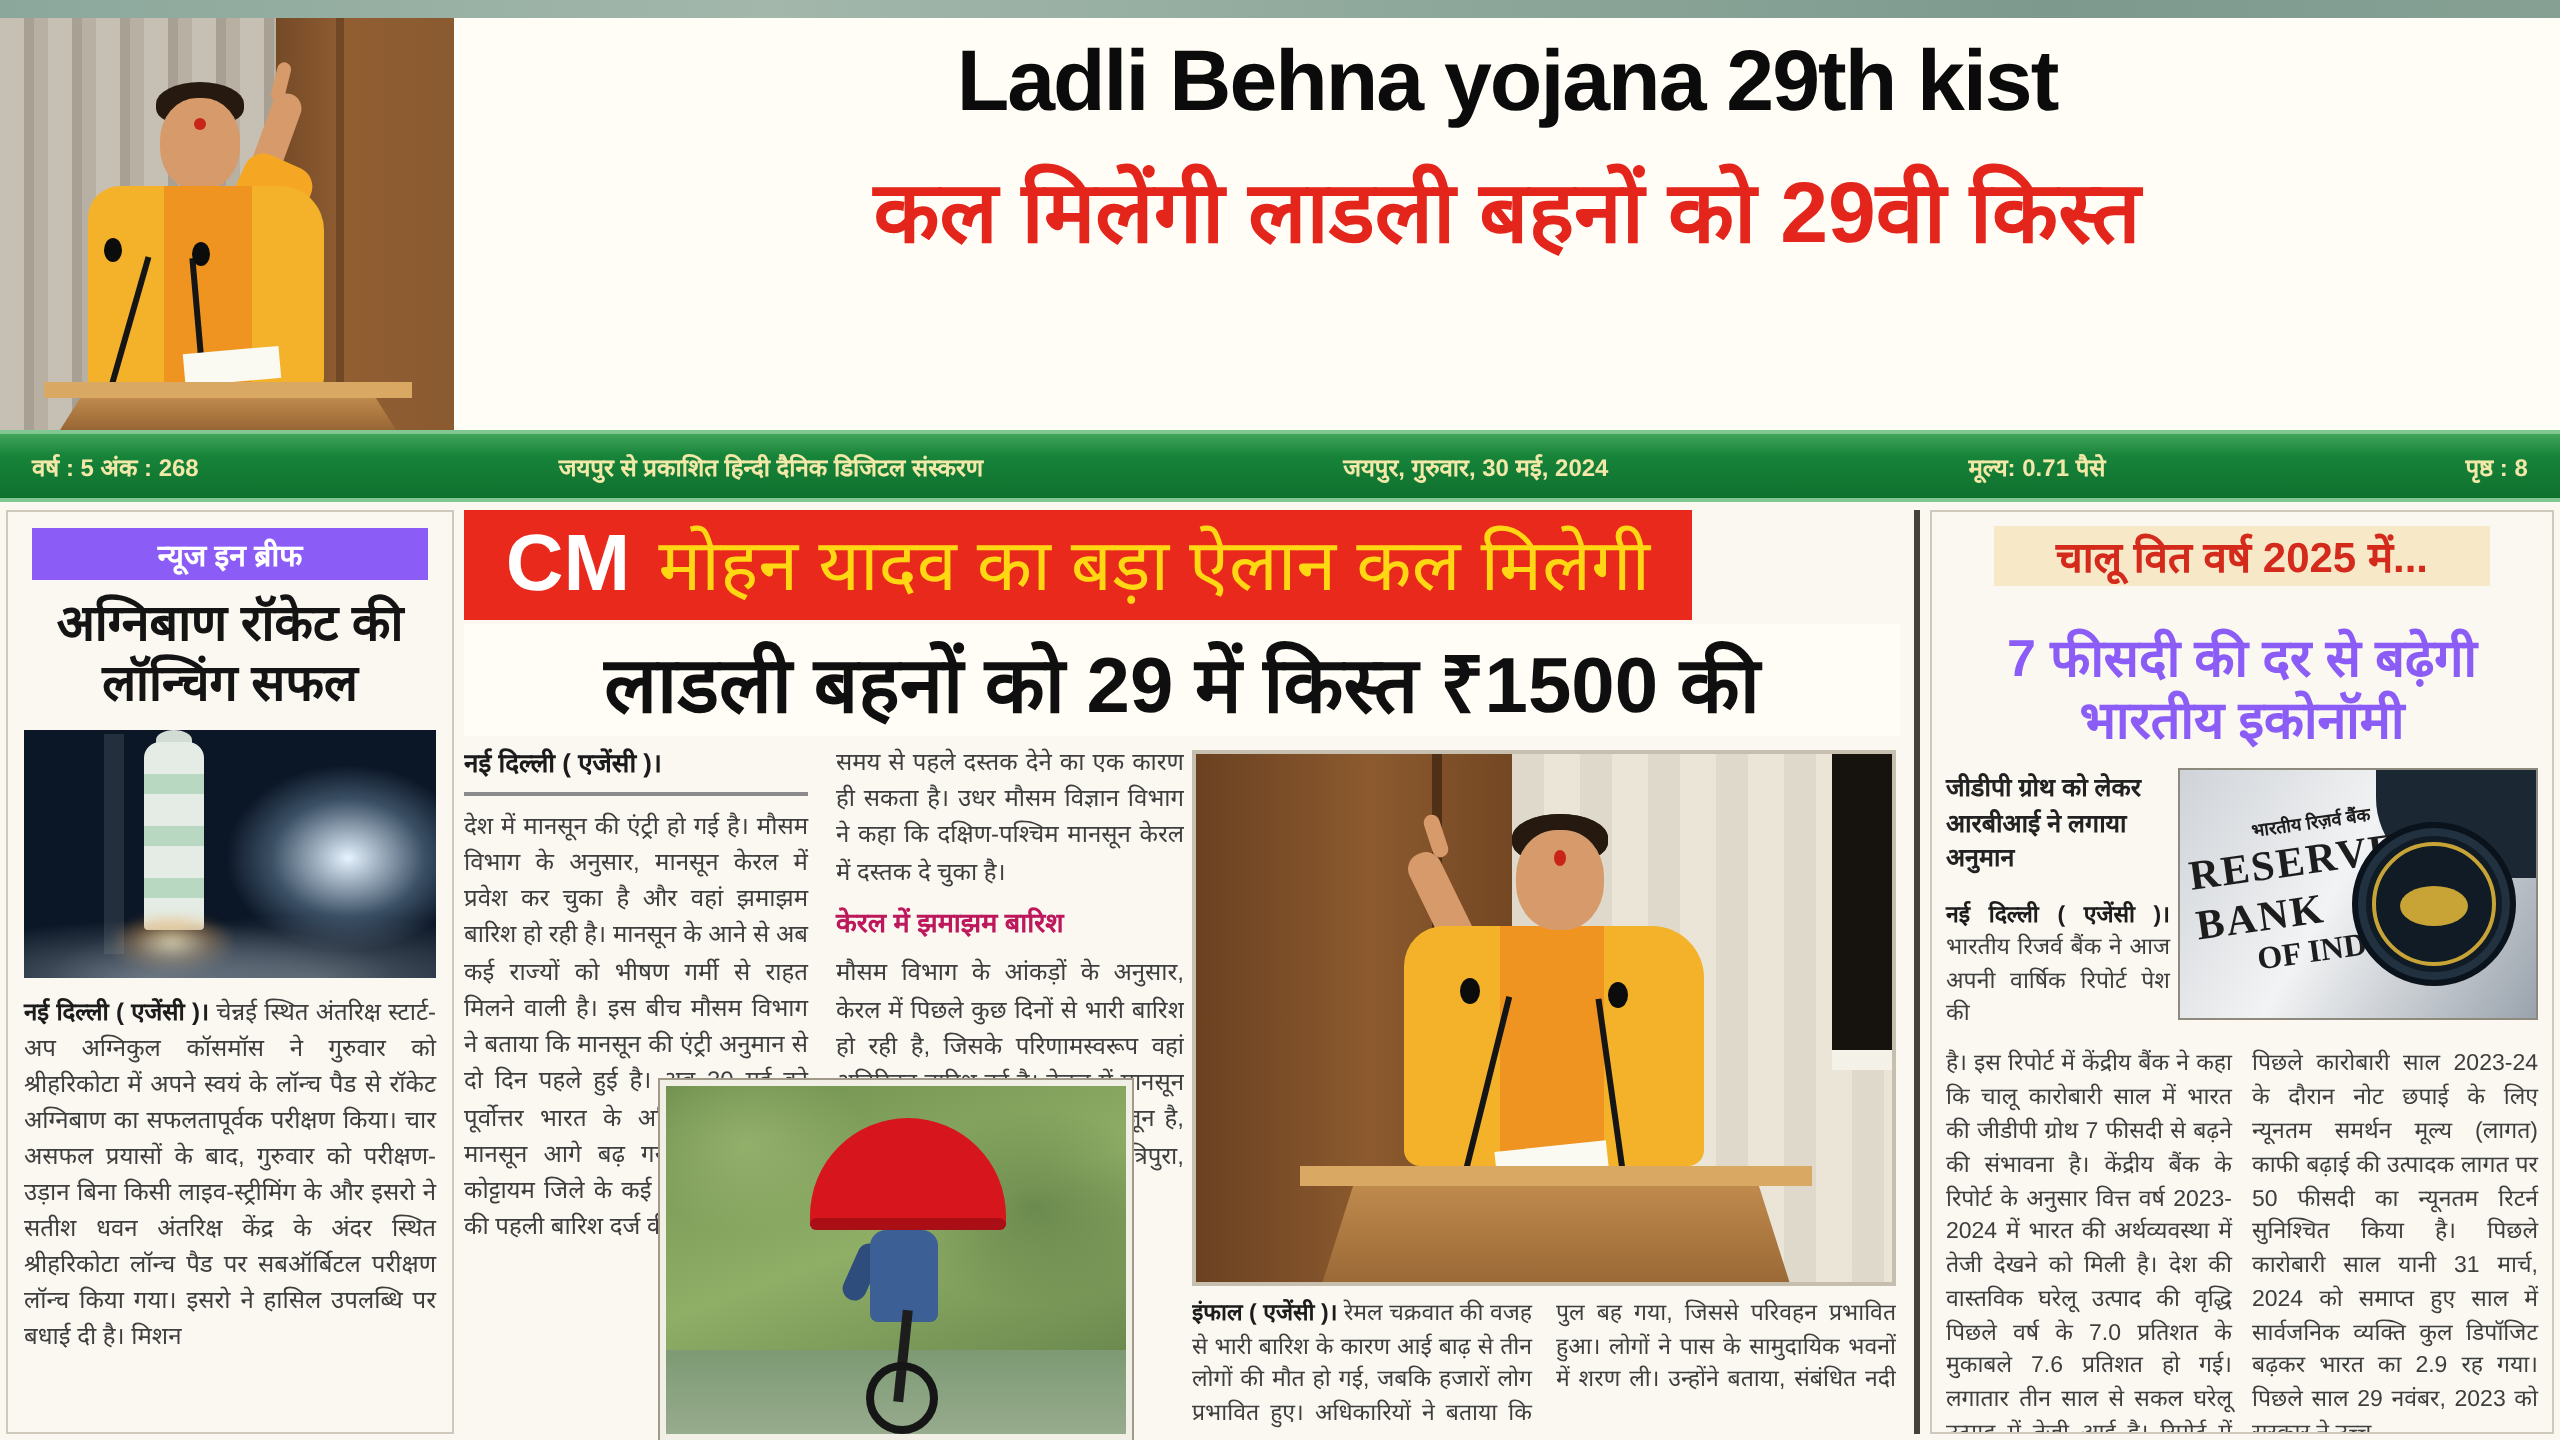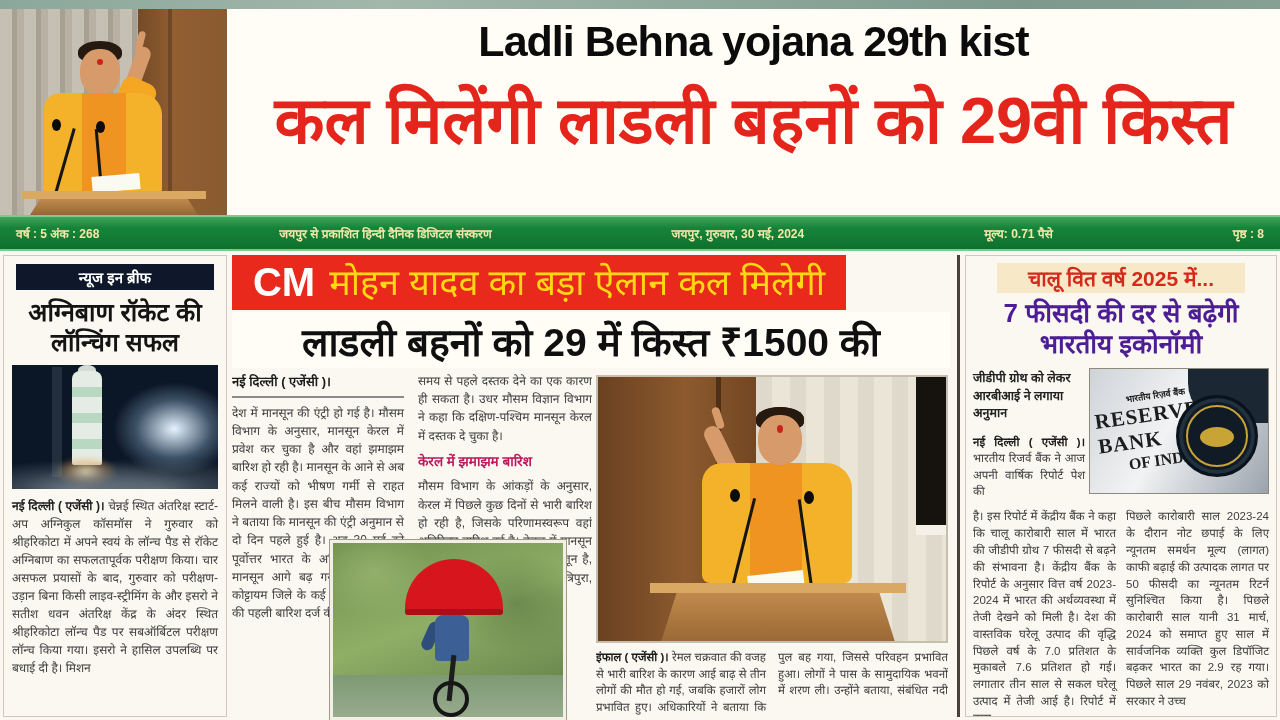--- a/index.html
+++ b/index.html
@@ -44,37 +44,37 @@
   #hero .mh1 { left:52px; top:110px; width:9px; height:12px; }
   #hero .mh2 { left:96px; top:112px; width:9px; height:12px; }
   #hero .paper-sheet { left:92px; top:166px; width:48px; height:16px; transform:rotate(-5deg); }
   #hero .podium-lip { left:22px; top:182px; width:184px; height:8px; }
   #hero .podium-body { left:30px; top:190px; width:168px; height:16px; clip-path:polygon(6% 0,94% 0,100% 100%,0 100%); }
 
   
   #title-block { left:227px; top:9px; width:1053px; height:206px; background:#fffdf6;
     display:flex; flex-direction:column; align-items:center; }
   #title-en { margin-top:8px; font-size:43px; font-weight:800; letter-spacing:-1px; color:#0b0b0b; white-space:nowrap; }
-  #title-hi { margin-top:16px; font-size:65px; font-weight:700; color:#e4251c; white-space:nowrap; line-height:1.2; }
+  #title-hi { margin-top:16px; font-size:43px; font-weight:700; color:#e4251c; white-space:nowrap; line-height:1.2; }
 
   
   #masthead { left:0; top:215px; width:1280px; height:36px;
     background:linear-gradient(180deg,#4aab62 0%,#17843a 35%,#0e6e2c 100%);
     box-shadow:inset 0 2px 0 #7fc892, inset 0 -2px 0 #7fc892;
     display:flex; align-items:center; justify-content:space-between; padding:0 16px;
     color:#f2e8a8; font-size:12px; font-weight:bold; }
   #masthead .m-item { white-space:nowrap; }
 
   
   #paper { left:0; top:251px; width:1280px; height:469px; background:#faf8f1; }
   #rule-dark { left:957px; top:4px; width:3px; height:462px; background:#46413a; }
 
   
   #brief { left:3px; top:4px; width:224px; height:462px; border:1px solid #cfc9bb; background:#faf8f1; overflow:hidden; }
-  #brief-bar { margin:8px 12px 0; height:26px; background:#0f172a; color:#fff;
+  #brief-bar { margin:8px 12px 0; height:26px; background:#8b5cf6; color:#fff;
     display:flex; align-items:center; justify-content:center; font-size:15px; font-weight:bold; }
   #brief-headline { margin-top:8px; padding:0 6px; text-align:center; font-size:25px; font-weight:800; color:#141414; line-height:1.18; }
   #rocket { position:relative; margin:8px auto 0; width:206px; height:124px; background:#0b1626; overflow:hidden; }
   #rocket .tower { left:40px; top:2px; width:10px; height:110px; background:#232f3d; }
   #rocket .body { left:60px; top:6px; width:30px; height:94px; border-radius:8px 8px 2px 2px;
     background:repeating-linear-gradient(180deg,#e4ece5 0 16px,#b9d8c2 16px 26px); }
   #rocket .tip { left:66px; top:0; width:18px; height:10px; background:#d2dbd4; border-radius:50% 50% 0 0; }
   #rocket .glow { left:44px; top:92px; width:60px; height:30px;
     background:radial-gradient(ellipse at center,#ffe9b0 0%,#e8983a66 45%,transparent 75%); filter:blur(2px); }
   #rocket .flood { right:-16px; top:18px; width:120px; height:92px;
@@ -139,21 +139,21 @@
   #cm-photo .podium-lip { left:52px; top:206px; width:256px; height:10px; }
   #cm-photo .podium-body { left:62px; top:216px; width:236px; height:52px; clip-path:polygon(7% 0,93% 0,100% 100%,0 100%); }
 
   #cm-caption { left:596px; top:398px; width:352px; height:68px; overflow:hidden;
     column-count:2; column-gap:12px; font-size:11.5px; color:#3e3e3e; text-align:justify; line-height:1.45; }
 
   
   #econ { left:965px; top:4px; width:312px; height:462px; border:1px solid #cfc9bb; background:#faf8f1; overflow:hidden; padding:5px 7px; }
   #econ-kicker { margin:2px 24px 0; height:30px; background:#f7e9c8; color:#d42a1c;
     display:flex; align-items:center; justify-content:center; font-size:21px; font-weight:800; }
-  #econ-headline { margin-top:5px; text-align:center; font-size:26px; font-weight:800; color:#4c1d95; line-height:1.2; }
+  #econ-headline { margin-top:21px; text-align:center; font-size:26px; font-weight:800; color:#8b5cf6; line-height:1.2; }
   #econ-standrow { position:relative; height:132px; margin-top:8px; }
   #econ-standfirst { position:absolute; left:0; top:2px; width:112px; font-size:12.5px; font-weight:bold; color:#222; line-height:1.4; }
   #econ-leadp { position:absolute; left:0; top:66px; width:112px; font-size:11.5px; color:#3e3e3e; text-align:justify; line-height:1.4; }
   #rbi { position:absolute; right:0; top:0; width:180px; height:126px; border:1px solid #8e897d;
     background:linear-gradient(120deg,#cfd3d8,#f2f3f4 45%,#9aa3ad); overflow:hidden; }
   #rbi .corner { right:0; top:0; width:80px; height:54px; background:#1b2733; border-radius:0 0 0 40px; }
   #rbi .sign { position:absolute; left:6px; top:16px; transform:rotate(-8deg); color:#1d1d1d; }
   #rbi .sign .hi { font-size:9px; font-weight:bold; margin-left:34px; }
   #rbi .sign .l1 { font-family:"Liberation Serif", serif; font-size:21px; font-weight:bold; letter-spacing:1px; }
   #rbi .sign .l2 { font-family:"Liberation Serif", serif; font-size:16px; font-weight:bold; margin-left:28px; }

